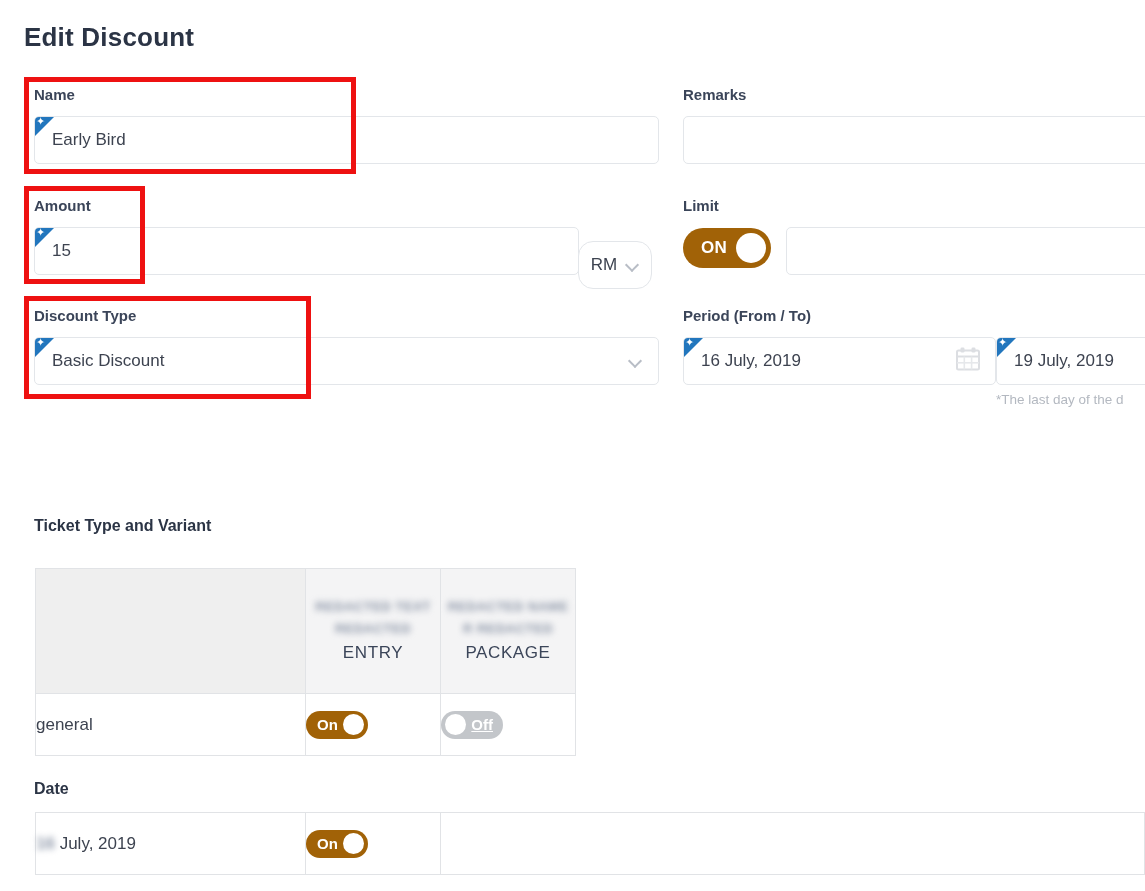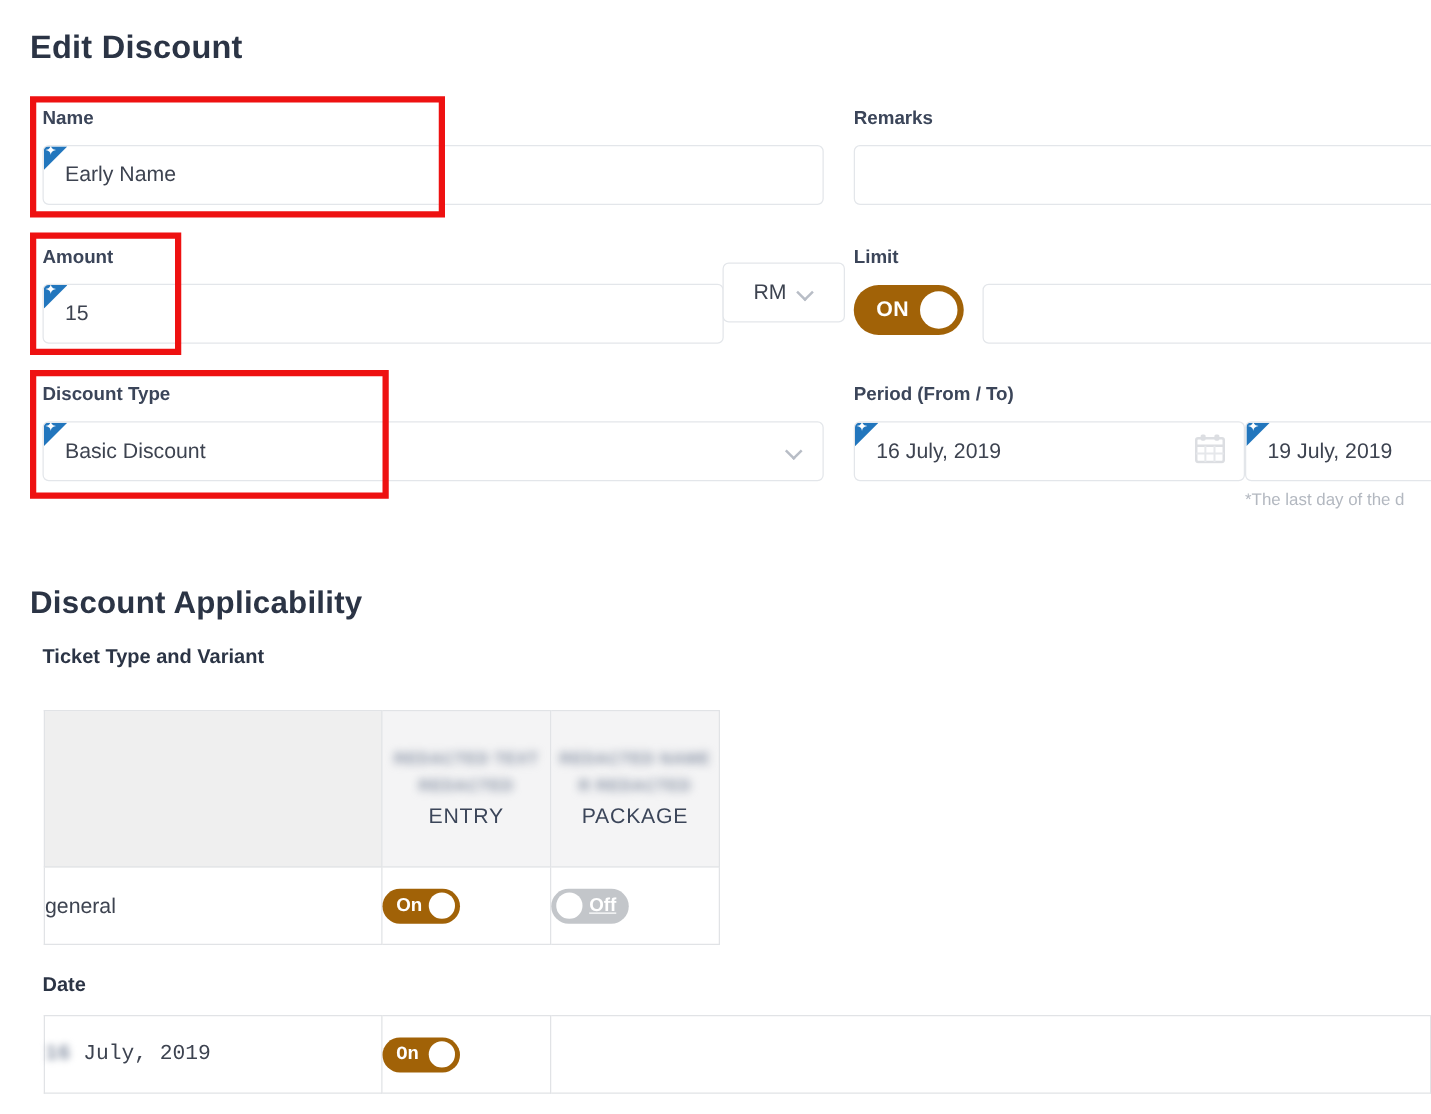--- a/index.html
+++ b/index.html
@@ -144,32 +144,32 @@
 <div class="page">
 
   <div class="page-title">Edit Discount</div>
 
   <div class="f-label" style="left:34px; top:86px;text-align:center;">Name</div>
   <div class="f-input" style="left:34px; top:116px; width:625px;">
     <span class="corner-badge">
       <span class="tri"></span>
         <span class="star">✦</span>
     </span>
-    <span>Early Name</span>
+    <span>Early Bird</span>
   </div>
 
   <div class="f-label" style="left:34px; top:197px;">Amount</div>
   <div class="f-input" style="left:34px; top:227px; width:545px;">
     <span class="corner-badge">
       <span class="tri"></span>
         <span class="star">✦</span>
     </span>
     <span>15</span>
   </div>
-  <div class="currency-box" style="left:578px; top:210px; width:98px;">
+  <div class="currency-box" style="left:578px; top:241px; width:74px;border-radius:15px;">
     <span>RM</span>
     <span class="chev"></span>
   </div>
 
   <div class="f-label" style="left:34px; top:307px;">Discount Type</div>
   <div class="f-input" style="left:34px; top:337px; width:625px;
        justify-content:space-between; padding-right:16px;">
     <span class="corner-badge">
       <span class="tri"></span>
         <span class="star">✦</span>
@@ -216,21 +216,20 @@
   </div>
   <div class="f-input" style="left:996px; top:337px; width:165px;">
     <span class="corner-badge">
       <span class="tri"></span>
         <span class="star">✦</span>
     </span>
     <span>19 July, 2019</span>
   </div>
   <div class="hint" style="left:996px; top:392px;">*The last day of the d</div>
 
-  <div class="section-title">Discount Applicability</div>
   <div class="subsection-title">Ticket Type and Variant</div>
 
   <table class="tbl" style="left:35px; top:568px; width:948px;">
     <thead>
       <tr>
         <th class="th-blank" style="width:270px; height:125px;"></th>
         <th class="th-col" style="width:135px;">
           <span class="blurline">REDACTED TEXT</span>
           <span class="blurline">REDACTED</span>
           <span class="col-name">ENTRY</span>
@@ -258,21 +257,21 @@
             <span class="knob"></span>
           </div>
         </td>
         <td style="border:none; background:#fff;"></td>
       </tr>
     </tbody>
   </table>
 
   <div class="date-title">Date</div>
 
-  <table class="tbl" style="left:35px; top:812px; width:1110px;font-family:Liberation Mono, monospace;">
+  <table class="tbl" style="left:35px; top:812px; width:1110px;">
     <tbody>
       <tr>
         <td class="cell-label" style="width:270px; height:62px;">
           <span class="blur-inline">16</span>
           <span>July, 2019</span>
         </td>
         <td class="cell-toggle" style="width:135px;">
           <div class="toggle sm on">
             <span class="tlabel">On</span>
             <span class="knob"></span>

